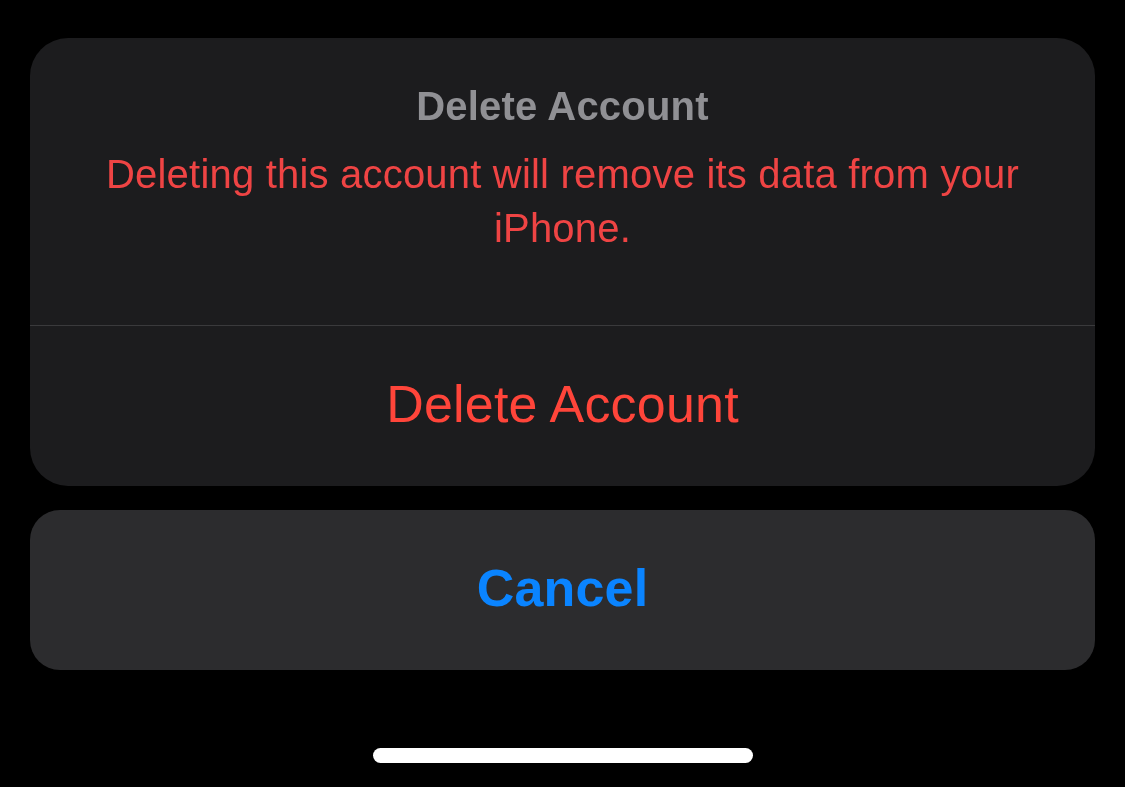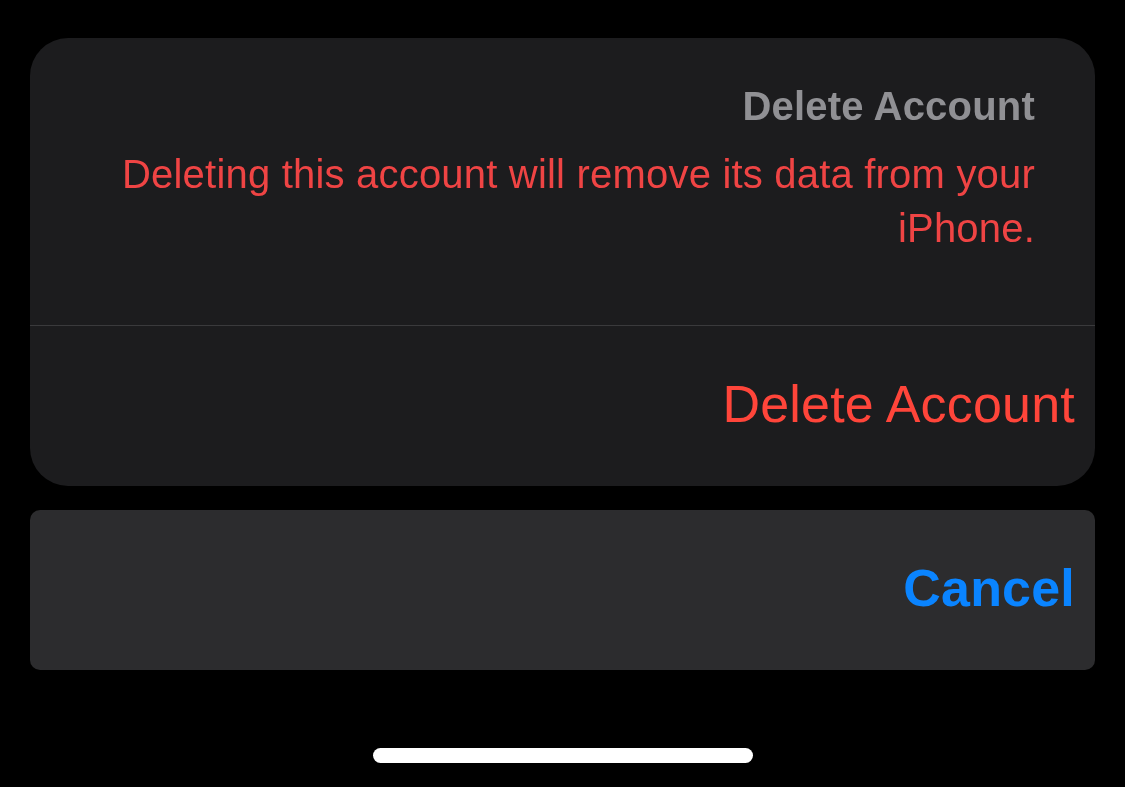--- a/index.html
+++ b/index.html
@@ -1,19 +1,18 @@
 <!DOCTYPE html>
 <html><head>
   <meta charset="utf-8">
   <style>
     * {
       margin: 0;
       padding: 0;
       box-sizing: border-box;
-      text-align: right;
     }
 
     body {
       width: 1125px;
       height: 787px;
       background: #000000;
       font-family: -apple-system, BlinkMacSystemFont, "SF Pro Text", "Helvetica Neue", Arial, sans-serif;
       position: relative;
       overflow: hidden;
     }
@@ -67,21 +66,21 @@
       font-weight: 400;
       padding: 48px 20px 52px 20px;
       cursor: pointer;
       font-family: inherit;
       letter-spacing: 0.2px;
     }
 
     .cancel-sheet {
       margin-top: 24px;
       background: #2c2c2e;
-      border-radius: 10px;
+      border-radius: 30px;
       overflow: hidden;
     }
 
     .cancel-button {
       width: 100%;
       background: transparent;
       border: none;
       color: #0a84ff;
       font-size: 52px;
       font-weight: 600;

